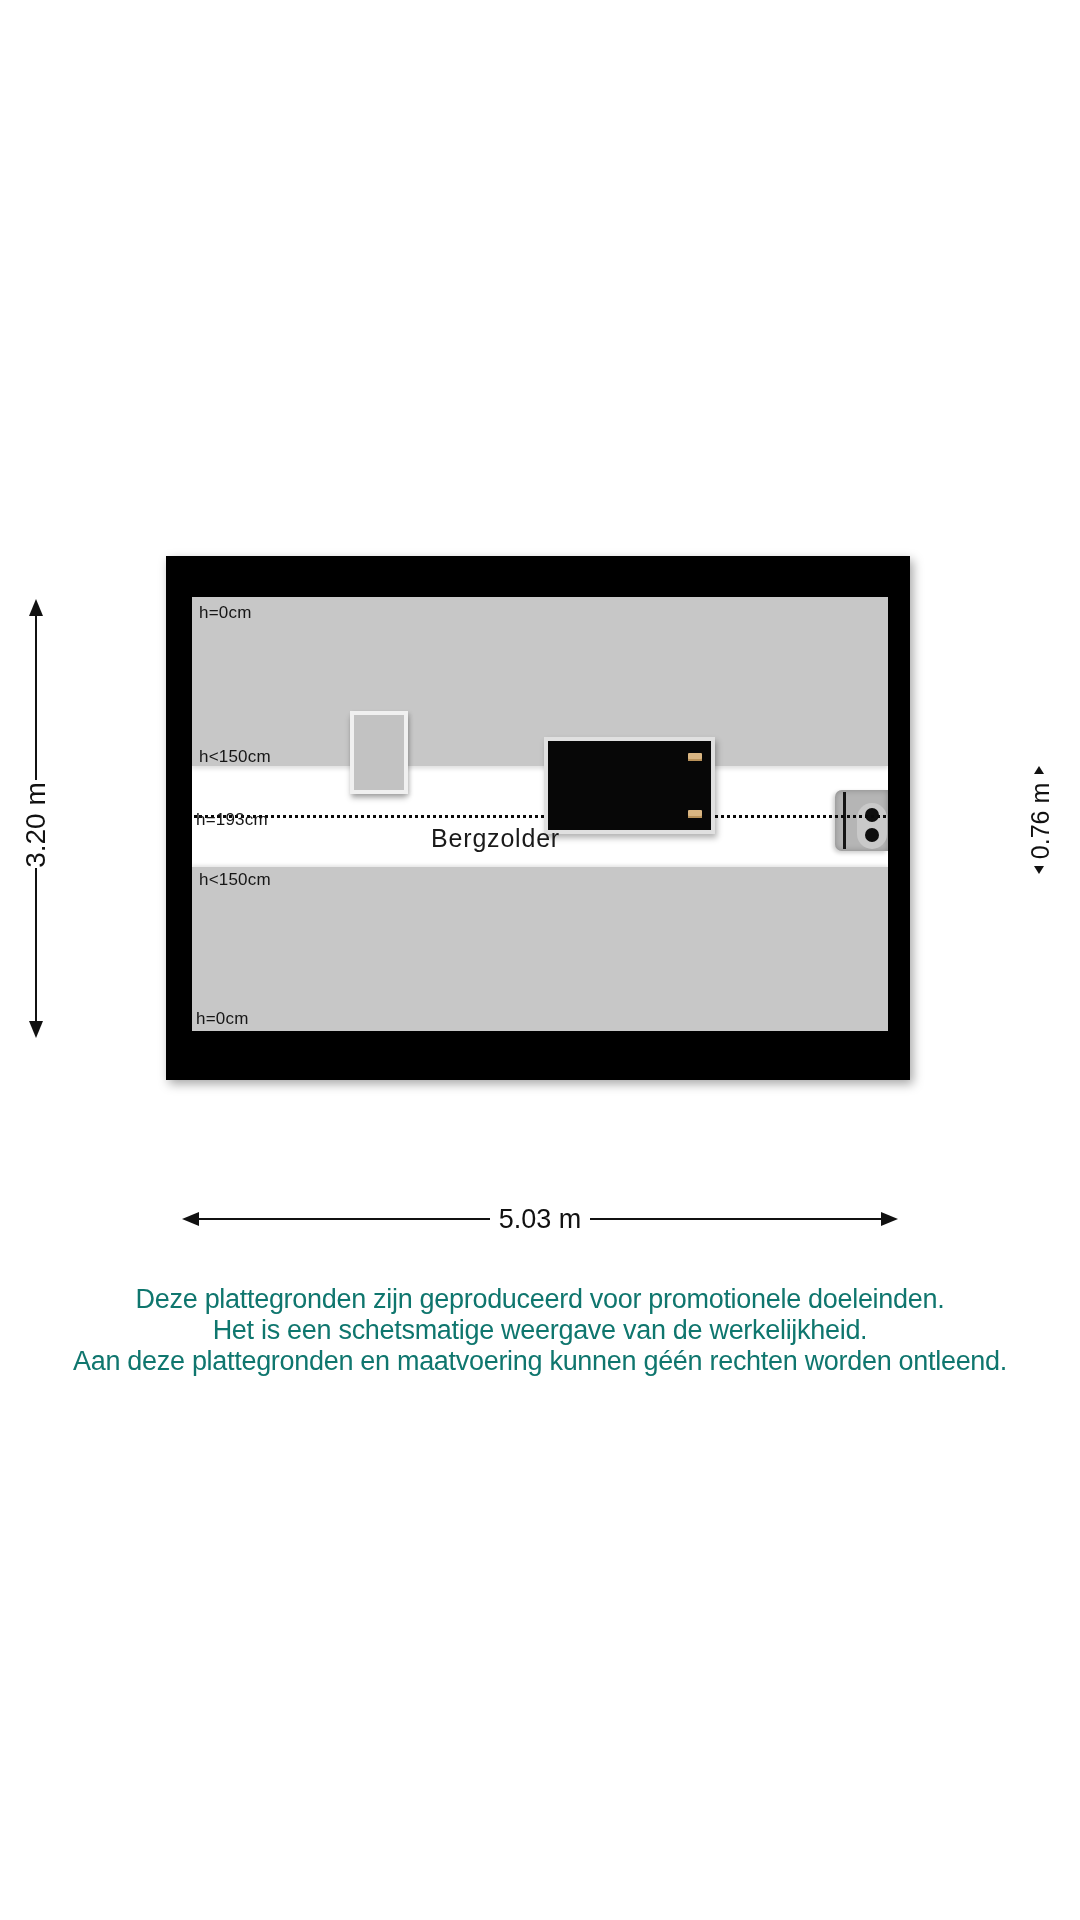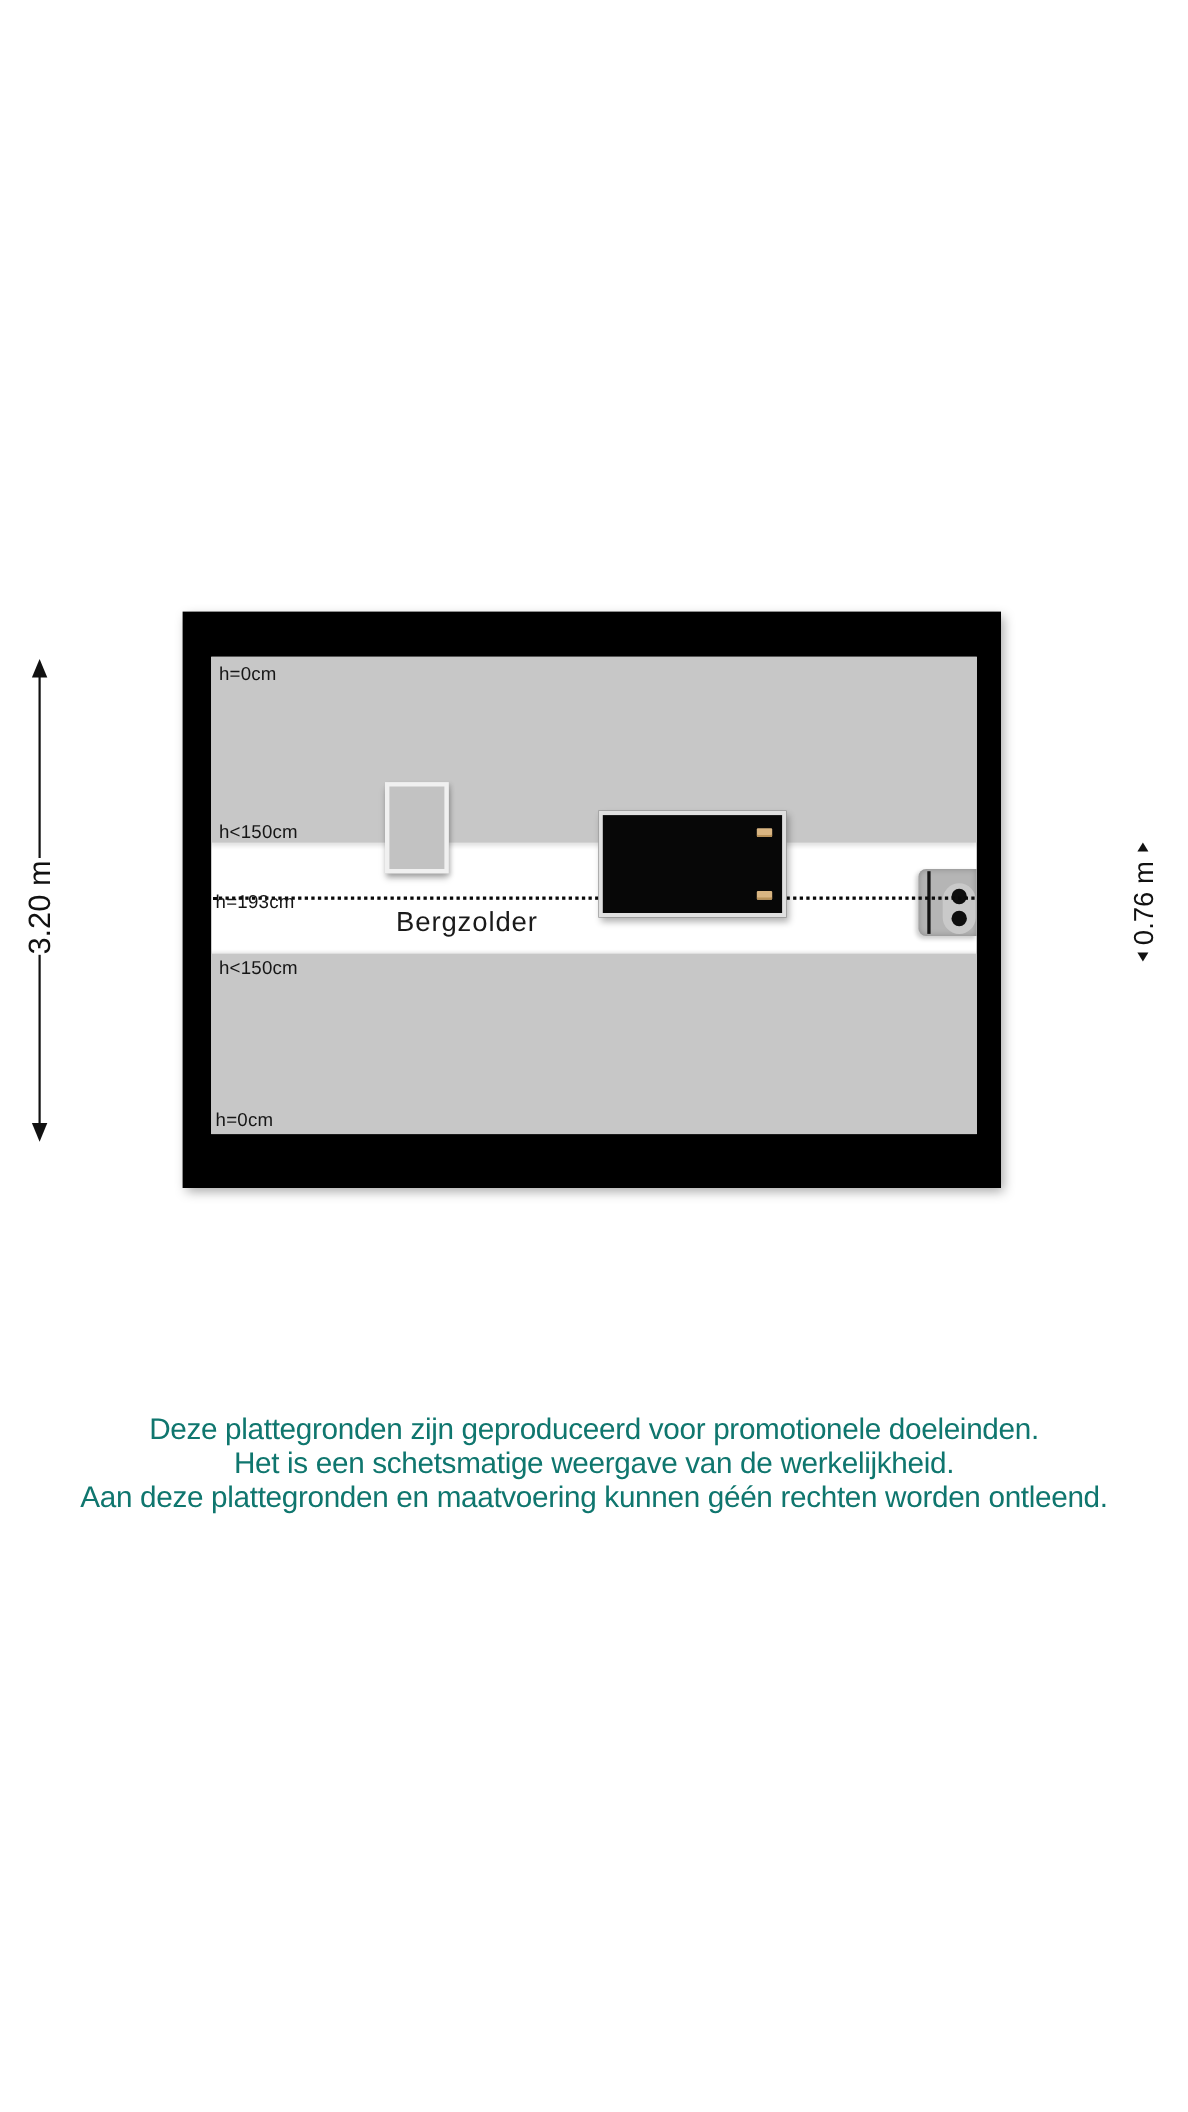--- a/index.html
+++ b/index.html
@@ -118,21 +118,21 @@
     border-radius: 50%;
     background: #0e0e0e;
   }
   .knob-top    { top: 5px; }
   .knob-bottom { top: 25px; }
 
   .room-label {
     position: absolute;
     left: 168px; top: 229px;
     width: 200px;
-    text-align: left;
+    text-align: right;
     font-size: 25px;
     letter-spacing: 0.8px;
     color: #1a1a1a;
     line-height: 1;
   }
 
   
   .dim-line { position: absolute; background: #111; }
   .arrow { position: absolute; width: 0; height: 0; }
 
@@ -235,20 +235,27 @@
       <div class="room-label">Bergzolder</div>
     </div>
   </div>
 
   <div class="arrow arrow-up"></div>
   <div class="dim-line seg-left-a"></div>
   <div class="dim-depth-label">3.20 m</div>
   <div class="dim-line seg-left-b"></div>
   <div class="arrow arrow-down"></div>
 
+  <div class="dim-bottom">
+    <div class="arrow-left"></div>
+    <div class="dim-seg"></div>
+    <div class="dim-width-label">5.03 m</div>
+    <div class="dim-seg"></div>
+    <div class="arrow-right"></div>
+  </div>
 
   <div class="arrow tick-up"></div>
   <div class="dim-ridge-label">0.76 m</div>
   <div class="arrow tick-down"></div>
 
   <div class="disclaimer">
     <div>Deze plattegronden zijn geproduceerd voor promotionele doeleinden.</div>
     <div>Het is een schetsmatige weergave van de werkelijkheid.</div>
     <div>Aan deze plattegronden en maatvoering kunnen géén rechten worden ontleend.</div>
   </div>

